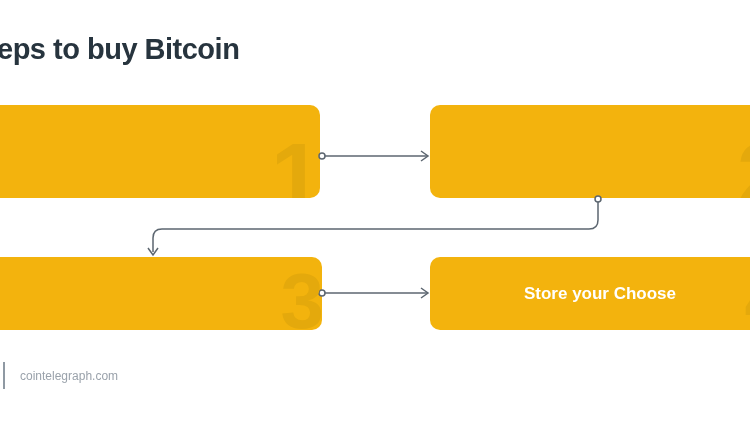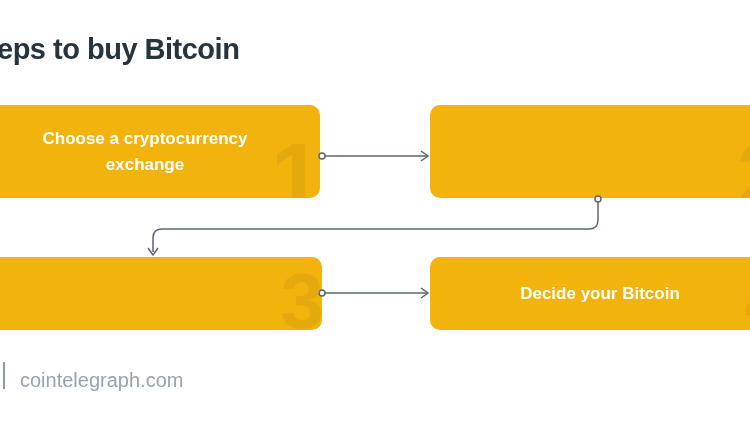--- a/index.html
+++ b/index.html
@@ -71,48 +71,46 @@
   }
   .footer-bar{
     position:absolute;
     left:3px;top:362px;
     width:2px;height:27px;
     background:var(--footer-bar,#8F99A3);
   }
   .footer-text{
     position:absolute;
     left:20px;top:369px;
-    font-size:20px;
+    font-size:12px;
     color:var(--footer-text,#9AA2AB);
   }
 </style>
 </head>
 <body>
 
 <div class="stage">
 
   <h1 class="title">eps to buy Bitcoin</h1>
 
   <div class="step-box box-1">
     <span class="step-number num-1">1</span>
-    <span class="step-label">Choose a cryptocurrency
-exchange</span>
   </div>
 
   <div class="step-box box-2">
     <span class="step-number num-2">2</span>
   </div>
 
   <div class="step-box box-3">
     <span class="step-number num-3">3</span>
   </div>
 
   <div class="step-box box-4">
     <span class="step-number num-4">4</span>
-    <span class="step-label">Decide your Bitcoin</span>
+    <span class="step-label">Store your Choose</span>
   </div>
 
   <svg class="arrows" viewBox="0 0 750 430" xmlns="http://www.w3.org/2000/svg">
     <g>
       <circle cx="322" cy="156" r="3"></circle>
       <line x1="325" y1="156" x2="427" y2="156"></line>
       <polyline points="421,151 428,156 421,161"></polyline>
     </g>
     <g>
       <circle cx="598" cy="199" r="3"></circle>

